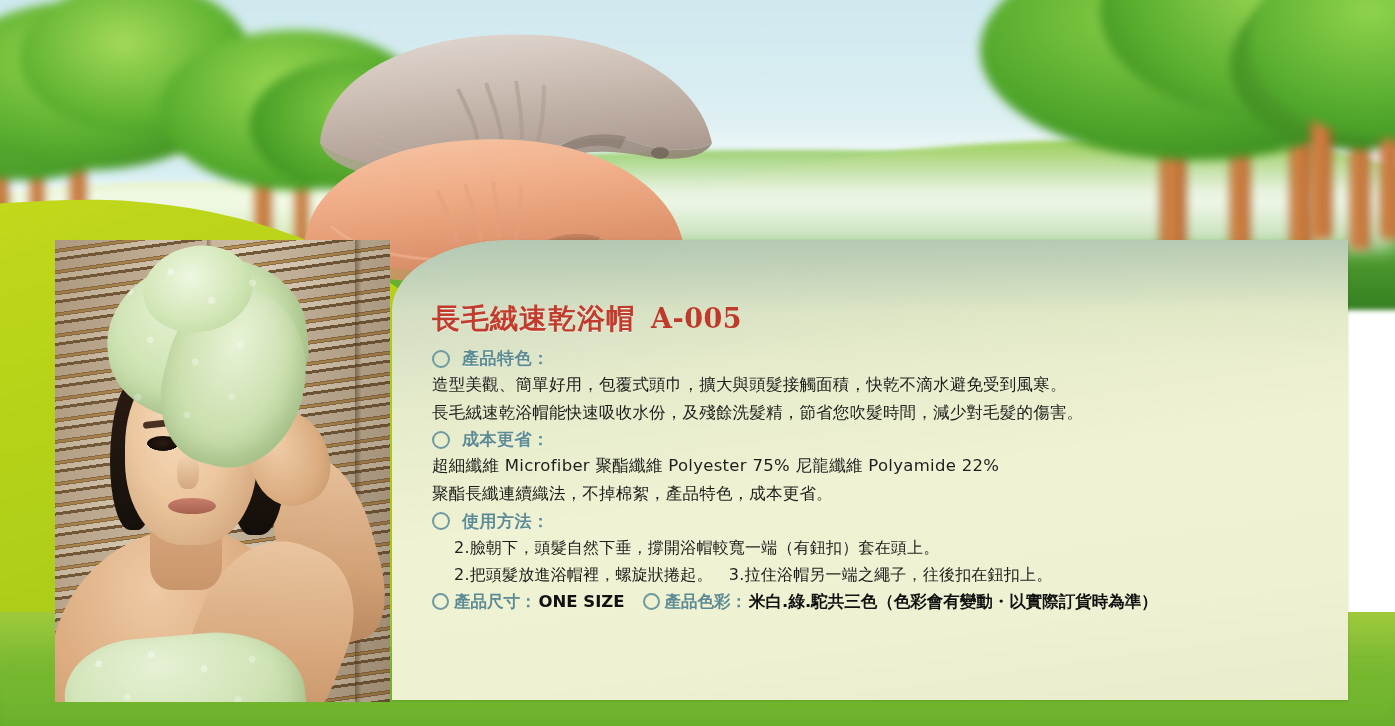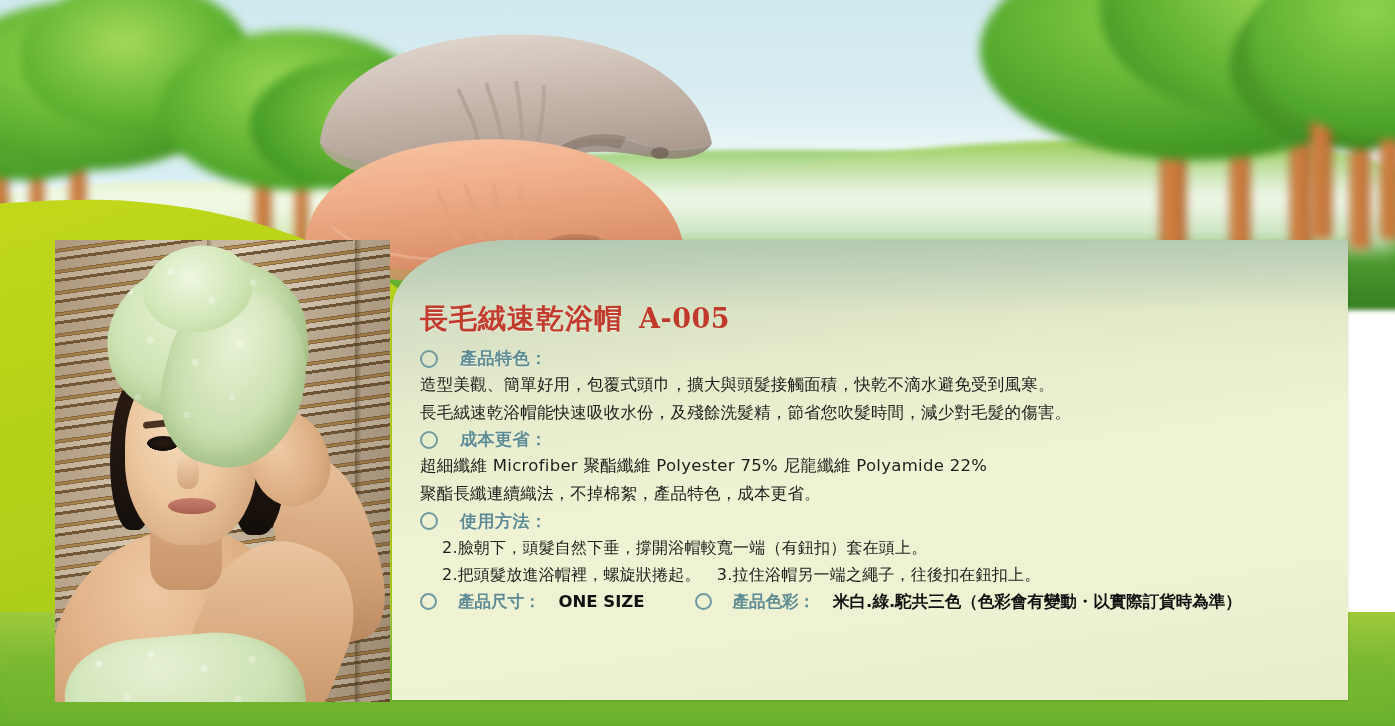--- a/index.html
+++ b/index.html
@@ -219,55 +219,55 @@
     position:absolute;left:392px;top:240px;width:956px;height:460px;
     border-top-left-radius:120px 70px;
     background:linear-gradient(172deg,#c3d2c0 0%,#d5dec6 14%,#e6eccb 30%,#eff2d3 52%,#eef1d2 78%,#e9edcc 100%);
     box-shadow:0 1px 3px rgba(0,0,0,.12);
     overflow:hidden;
   }
   .panel-sheen{
     position:absolute;left:0;top:0;width:100%;height:120px;
     background:linear-gradient(180deg,rgba(176,198,176,.85) 0%,rgba(215,226,190,.35) 60%,rgba(238,241,210,0) 100%);
   }
-  .panel-inner{position:absolute;left:0;top:0;right:0;bottom:0;padding:60px 18px 0 28px;}
+  .panel-inner{position:absolute;left:0;top:0;right:0;bottom:0;padding:60px 18px 0 40px;}
 
   .title-row{display:flex;align-items:baseline;gap:16px;margin:0 0 9px 0;}
   .title-zh{
     font-size:28px;font-weight:bold;letter-spacing:1px;
     color:#c23c2e;
     text-shadow:0 1px 0 rgba(255,255,255,.55);
     font-family:"DejaVu Sans","Liberation Sans",sans-serif;
   }
   .title-code{
     font-size:27px;font-weight:bold;color:#c0392b;
     font-family:"DejaVu Serif","Liberation Serif",serif;
     letter-spacing:.5px;
   }
 
   .sec-head{
     font-size:17px;font-weight:bold;color:#5d8b94;
     letter-spacing:.5px;margin:2px 0 2px 0;
-    display:flex;align-items:center;gap:19px;
+    display:flex;align-items:center;gap:9px;
     text-shadow:0 1px 0 rgba(255,255,255,.5);
   }
   .ring{
     display:inline-block;width:14px;height:14px;border:2.5px solid #6e9aa1;
     border-radius:50%;margin-right:3px;flex:none;
   }
   .body-line{
     font-size:16.5px;color:#1d1d1b;line-height:1.62;letter-spacing:.2px;
     margin:0 0 1px 0;font-weight:500;
   }
   .body-line.en{letter-spacing:.3px;}
   .list-line{
     font-size:16px;color:#1d1d1b;line-height:1.62;letter-spacing:.2px;
     margin:0 0 1px 0;padding-left:22px;font-weight:500;
   }
-  .spec-row{display:flex;align-items:center;gap:18px;font-size:16.5px;color:#1d1d1b;
+  .spec-row{display:flex;align-items:center;gap:2px;font-size:16.5px;color:#1d1d1b;
     font-weight:500;margin-top:3px;}
   .spec-row .ring{width:13px;height:13px;border-width:2.4px;}
   .spec-key{color:#5d8b94;font-weight:bold;}
   .spec-val{color:#111;font-weight:bold;}
   .spec-gap{display:inline-block;width:14px;}
   .en-b{font-weight:bold;}
 </style>
 </head>
 <body>
 

